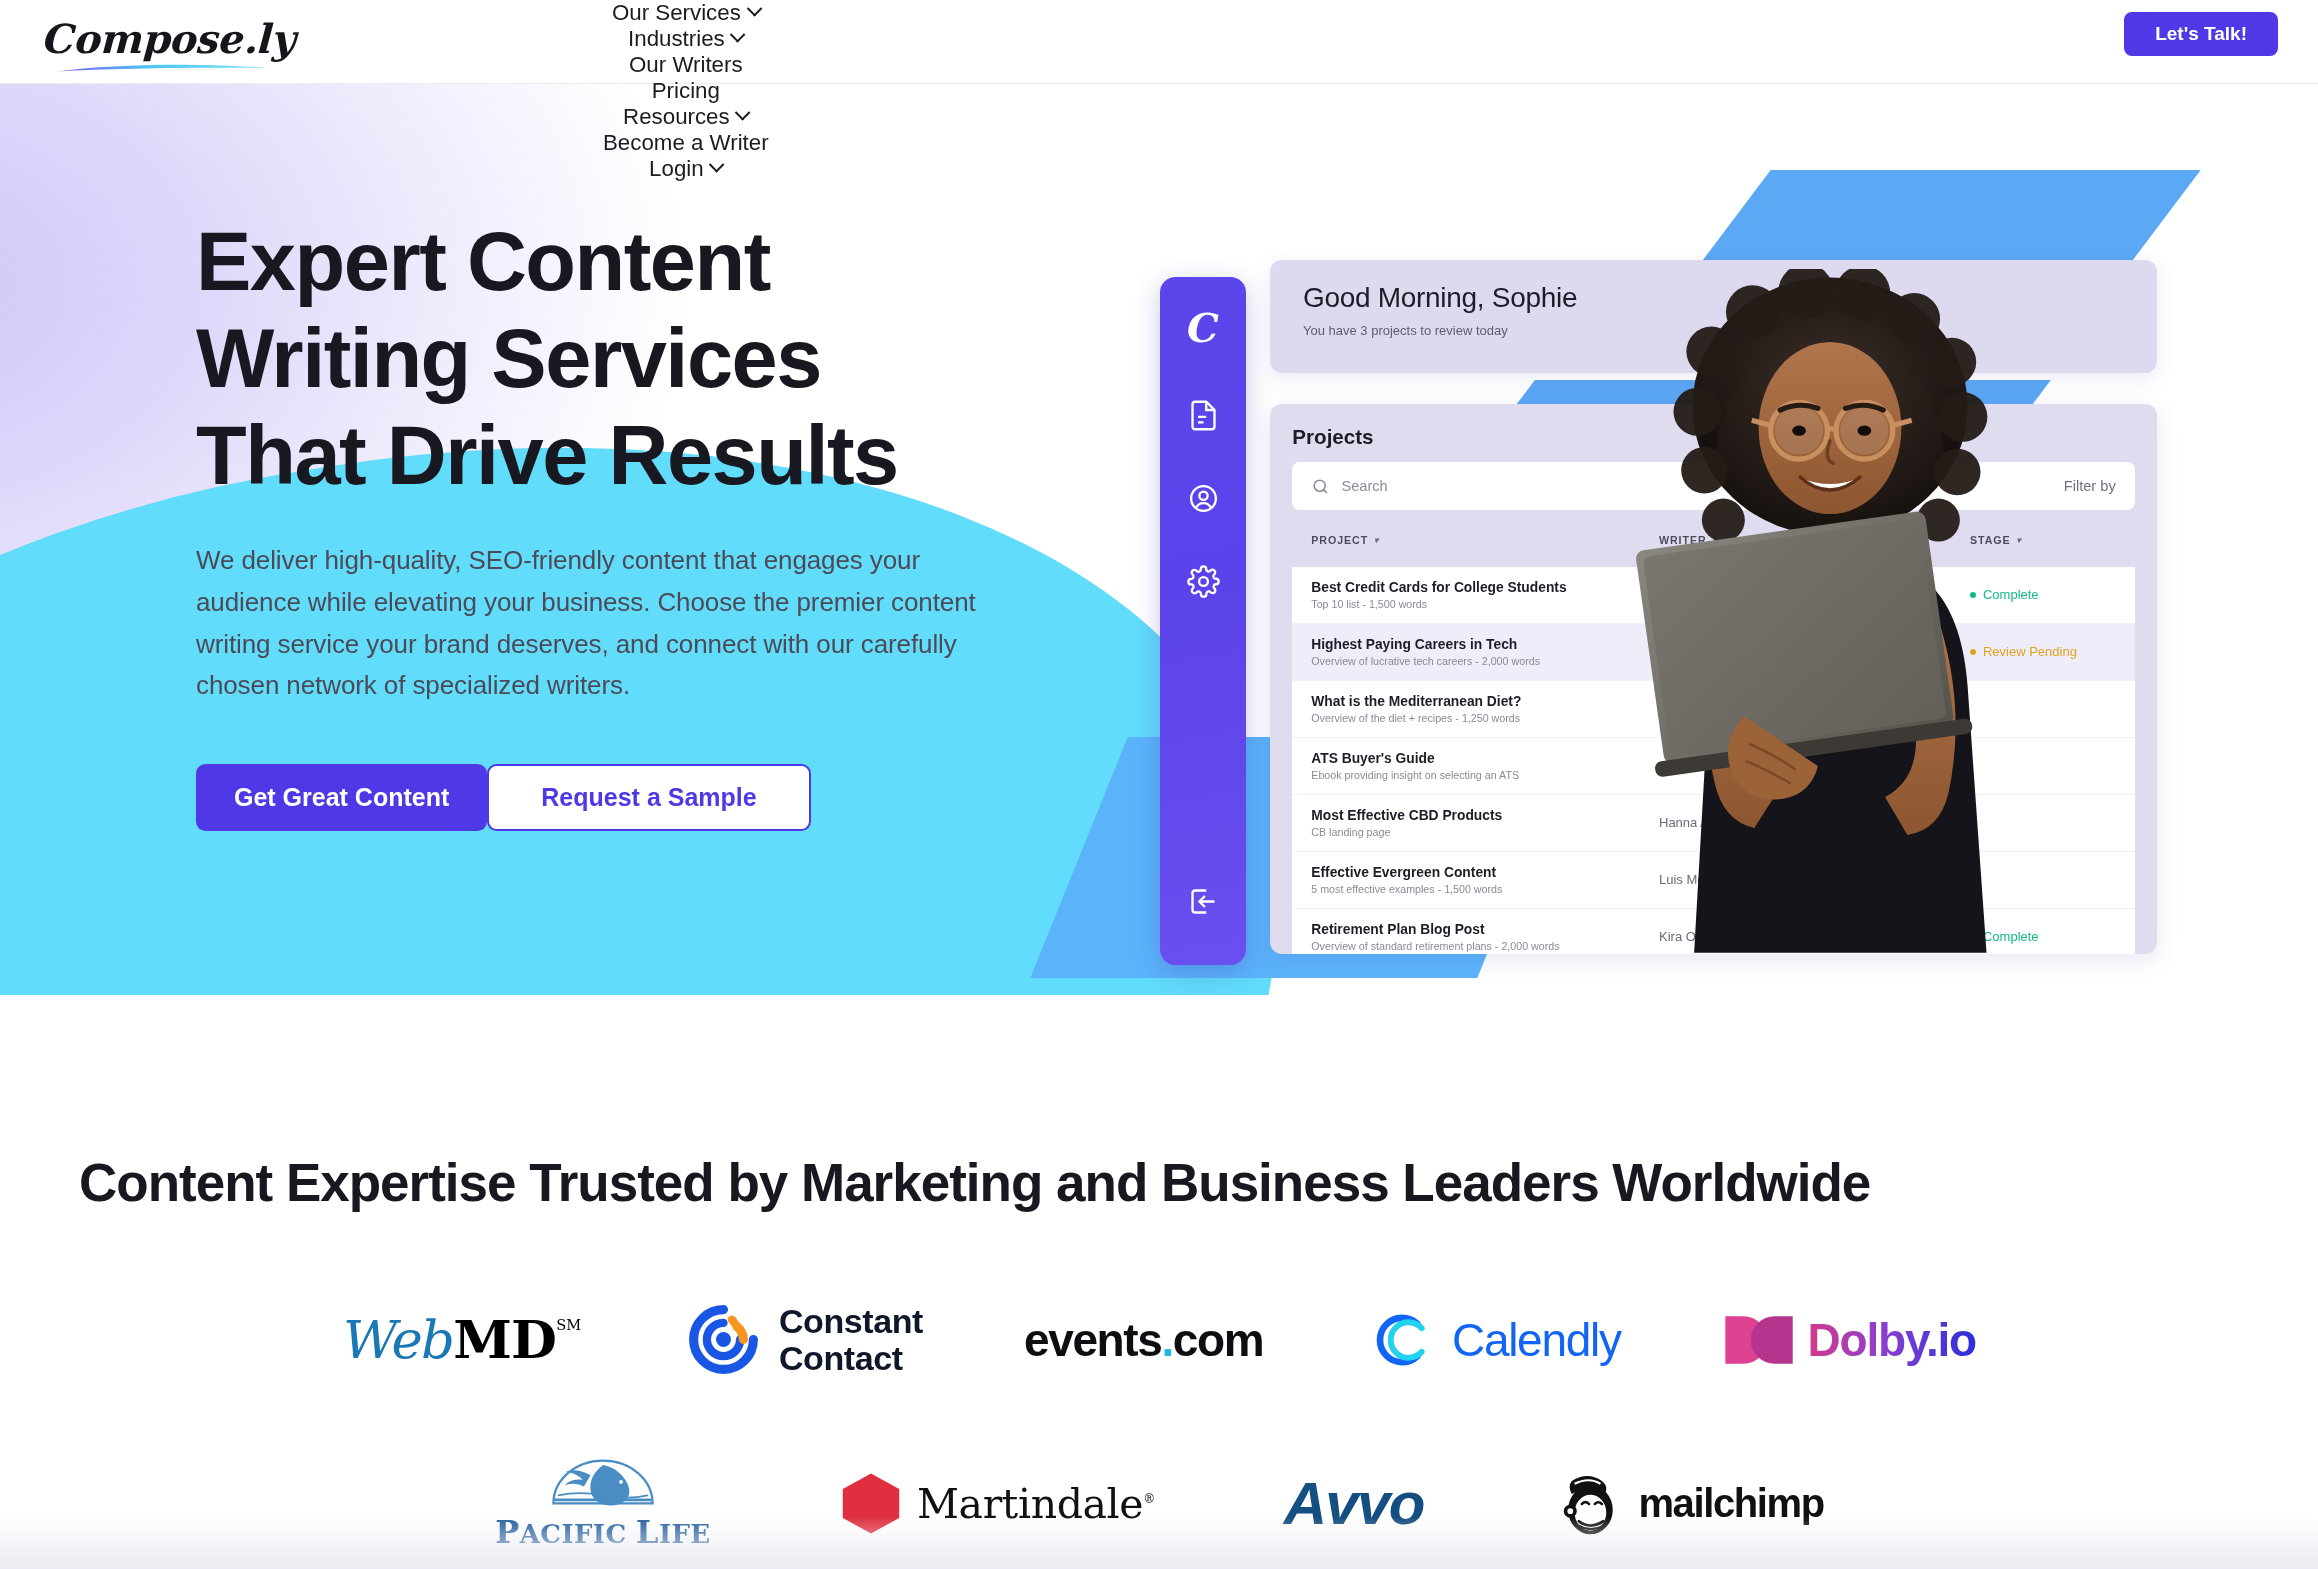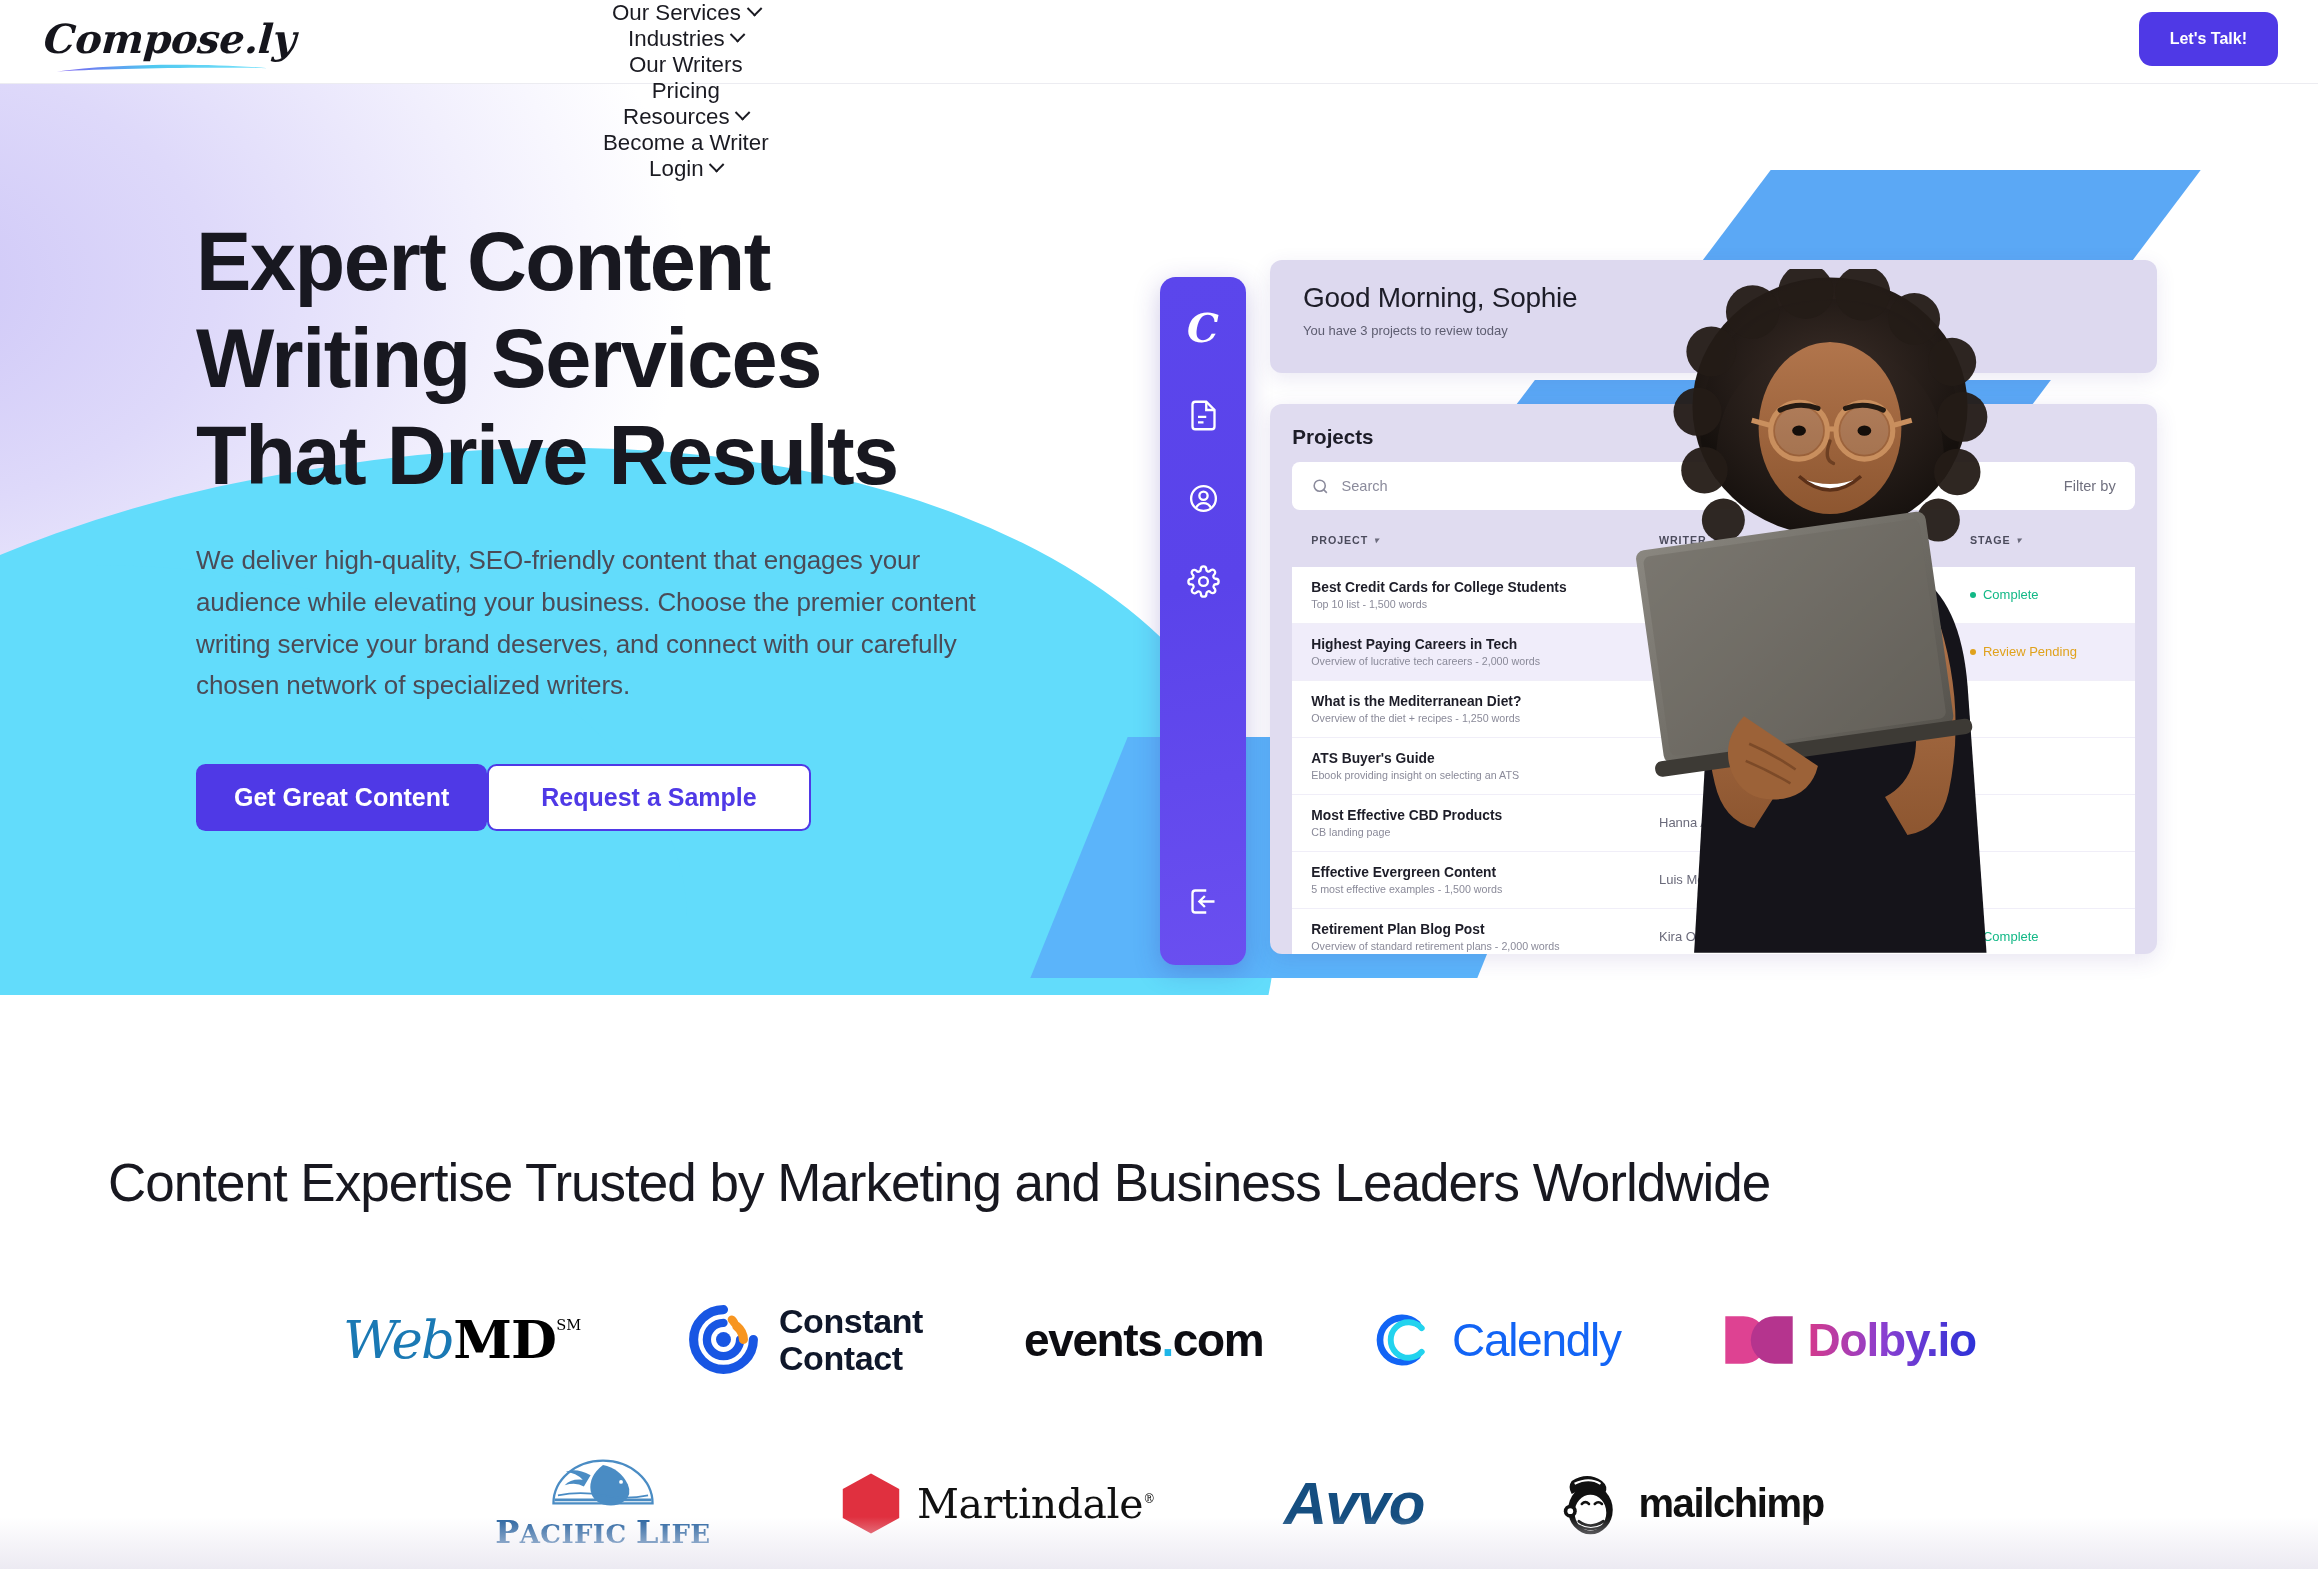--- a/index.html
+++ b/index.html
@@ -40,22 +40,22 @@
     font-size: 22.3px; color: #1b1b22; padding: 0 19px;
     height: 84px; cursor: pointer; white-space: nowrap;
   }
   .caret {
     display: inline-block; width: 11.2px; height: 11.2px;
     border-right: 2.6px solid #1b1b22; border-bottom: 2.6px solid #1b1b22;
     transform: rotate(45deg) translate(-2.6px,-2.6px);
   }
   .cta-top {
     position: absolute; right: 41px; top: 12px;
-    background: #4F39E6; color: #fff; border: none; border-radius: 13px;
-    font-size: 16px; font-weight: 700; padding: 0 31px; height: 54px;
+    background: #4F39E6; color: #fff; border: none; border-radius: 8px;
+    font-size: 19px; font-weight: 700; padding: 0 31px; height: 44px;
     cursor: pointer; font-family: "Liberation Sans", sans-serif;
     white-space: nowrap;
   }
 
   
   .hero {
     position: absolute; top: 84px; left: 0; width: 2319px; height: 911px;
     overflow: hidden;
     background:
       radial-gradient(1031px 705px at -5% 22%, #cdc6f7 0%, #ded9fa 32%, #f1effd 58%, #ffffff 78%),
@@ -193,22 +193,22 @@
     position: absolute; left: 455px; top: 8.6px; width: 430px; height: 688px;
     z-index: 20; pointer-events: none;
   }
 
   
   .trusted {
     position: absolute; top: 997px; left: 0; width: 2319px; height: 572px;
     background: #fff; z-index: 30;
   }
   .trusted-title {
-    text-align: left; margin-left: 108px; margin-top: 155px;
-    font-size: 53px; font-weight: 400; color: #181820; letter-spacing: -1px;
+    text-align: left; margin-left: 79px; margin-top: 155px;
+    font-size: 53px; font-weight: 700; color: #181820; letter-spacing: -1px;
   }
   .logo-row {
     display: flex; justify-content: center; align-items: center;
     margin-top: 79px; gap: 0;
   }
   .logo-row.r1 { gap: 101px; }
   .logo-row.r2 { margin-top: 69px; gap: 129px; }
   .brand { display: flex; align-items: center; justify-content: center; height: 95px; }
 
   .webmd { font-family: "DejaVu Serif", serif; font-size: 53px; line-height:1; display:flex; align-items:flex-start;}

